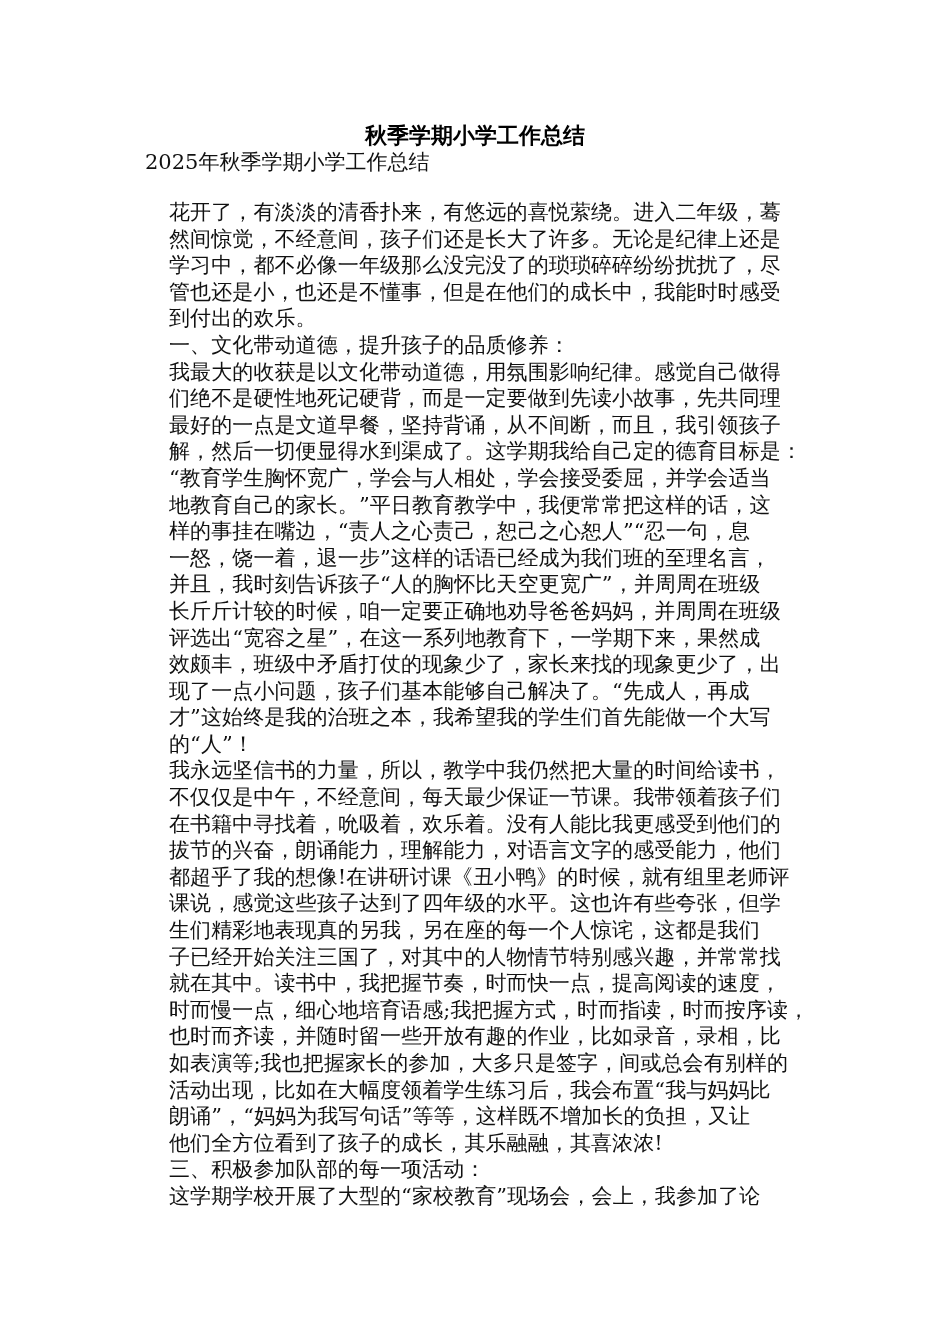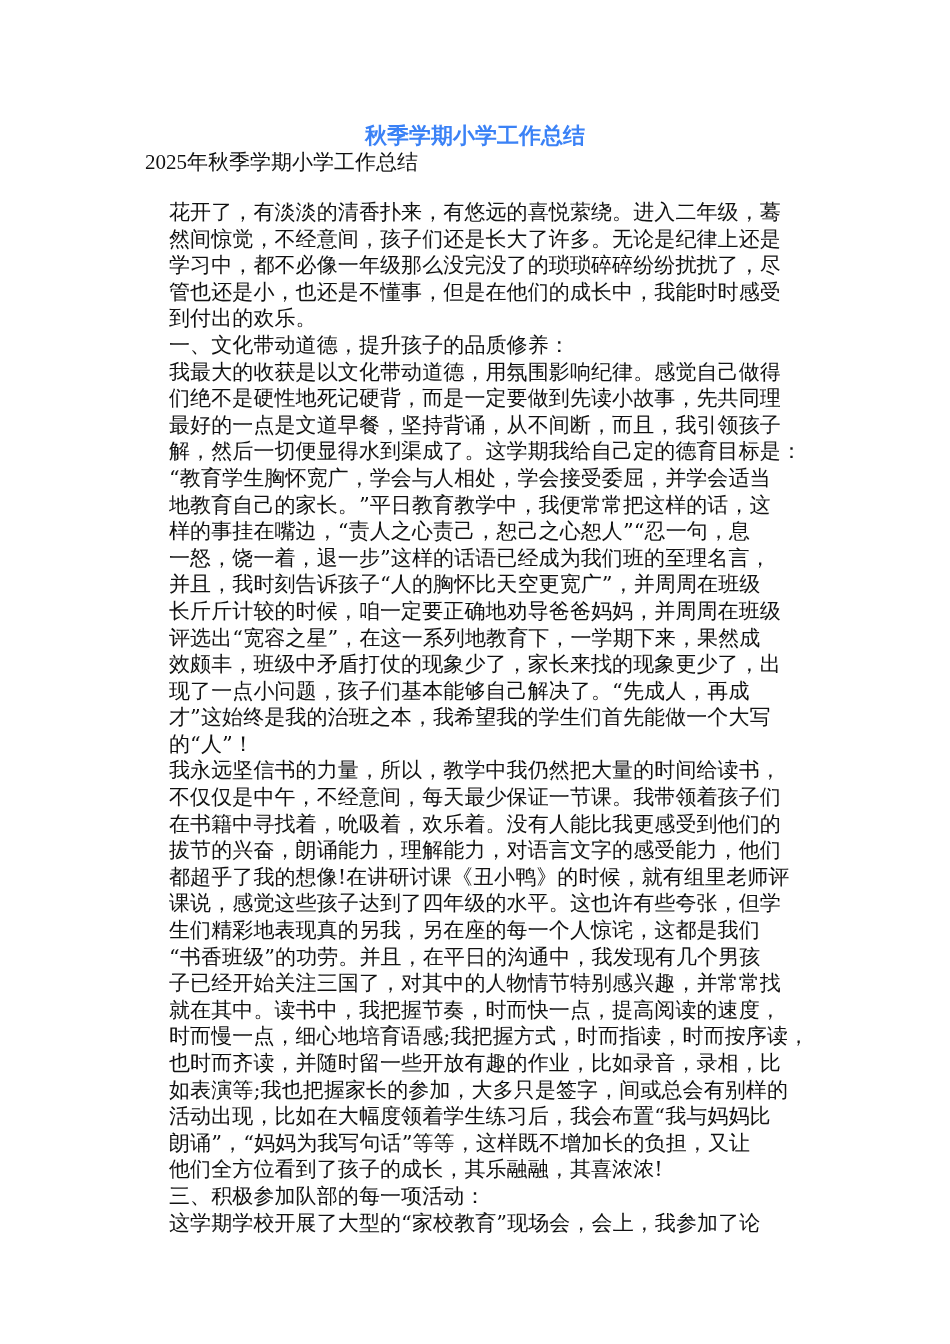--- a/index.html
+++ b/index.html
@@ -1,21 +1,21 @@
 <!DOCTYPE html>
 <html><head>
 <meta charset="utf-8">
 <style>
   html, body { margin: 0; padding: 0; background: #ffffff; }
   body { width: 950px; height: 1344px; position: relative; overflow: hidden;
          font-family: "DejaVu Serif", "Liberation Serif", serif; color: #111; }
   .page { position: absolute; left: 0; top: 0; width: 950px; height: 1344px; background: #fff; }
   .title { position: absolute; top: 122px; left: 0; width: 950px; text-align: center;
-           font-family: "DejaVu Sans", "Liberation Sans", sans-serif; font-weight: bold; font-size: 22px; line-height: 28px; color: #3b82f6; }
-  .subtitle { position: absolute; top: 148px; left: 145px; font-size: 21px; line-height: 28px; white-space: nowrap; font-family: Liberation Serif, serif; }
+           font-family: "DejaVu Sans", "Liberation Sans", sans-serif; font-weight: bold; font-size: 22px; line-height: 28px; color: #000000; }
+  .subtitle { position: absolute; top: 148px; left: 145px; font-size: 21px; line-height: 28px; white-space: nowrap; }
   .body { position: absolute; top: 199px; left: 145px; width: 680px; margin-left: 24px; }
   .line { font-size: 21px; line-height: 26.6px; height: 26.6px; white-space: nowrap; letter-spacing: 0.1px; }
 </style>
 </head>
 <body>
 
 <div class="page">
   <div class="title">秋季学期小学工作总结</div>
   <div class="subtitle">2025年秋季学期小学工作总结</div>
   <div class="body" id="body">
@@ -40,21 +40,20 @@
       <div class="line">现了一点小问题，孩子们基本能够自己解决了。“先成人，再成</div>
       <div class="line">才”这始终是我的治班之本，我希望我的学生们首先能做一个大写</div>
       <div class="line">的“人”！</div>
       <div class="line">我永远坚信书的力量，所以，教学中我仍然把大量的时间给读书，</div>
       <div class="line">不仅仅是中午，不经意间，每天最少保证一节课。我带领着孩子们</div>
       <div class="line">在书籍中寻找着，吮吸着，欢乐着。没有人能比我更感受到他们的</div>
       <div class="line">拔节的兴奋，朗诵能力，理解能力，对语言文字的感受能力，他们</div>
       <div class="line">都超乎了我的想像!在讲研讨课《丑小鸭》的时候，就有组里老师评</div>
       <div class="line">课说，感觉这些孩子达到了四年级的水平。这也许有些夸张，但学</div>
       <div class="line">生们精彩地表现真的另我，另在座的每一个人惊诧，这都是我们</div>
-      <div class="line">“书香班级”的功劳。并且，在平日的沟通中，我发现有几个男孩</div>
       <div class="line">子已经开始关注三国了，对其中的人物情节特别感兴趣，并常常找</div>
       <div class="line">就在其中。读书中，我把握节奏，时而快一点，提高阅读的速度，</div>
       <div class="line">时而慢一点，细心地培育语感;我把握方式，时而指读，时而按序读，</div>
       <div class="line">也时而齐读，并随时留一些开放有趣的作业，比如录音，录相，比</div>
       <div class="line">如表演等;我也把握家长的参加，大多只是签字，间或总会有别样的</div>
       <div class="line">活动出现，比如在大幅度领着学生练习后，我会布置“我与妈妈比</div>
       <div class="line">朗诵”，“妈妈为我写句话”等等，这样既不增加长的负担，又让</div>
       <div class="line">他们全方位看到了孩子的成长，其乐融融，其喜浓浓!</div>
       <div class="line">三、积极参加队部的每一项活动：</div>
       <div class="line">这学期学校开展了大型的“家校教育”现场会，会上，我参加了论</div>

